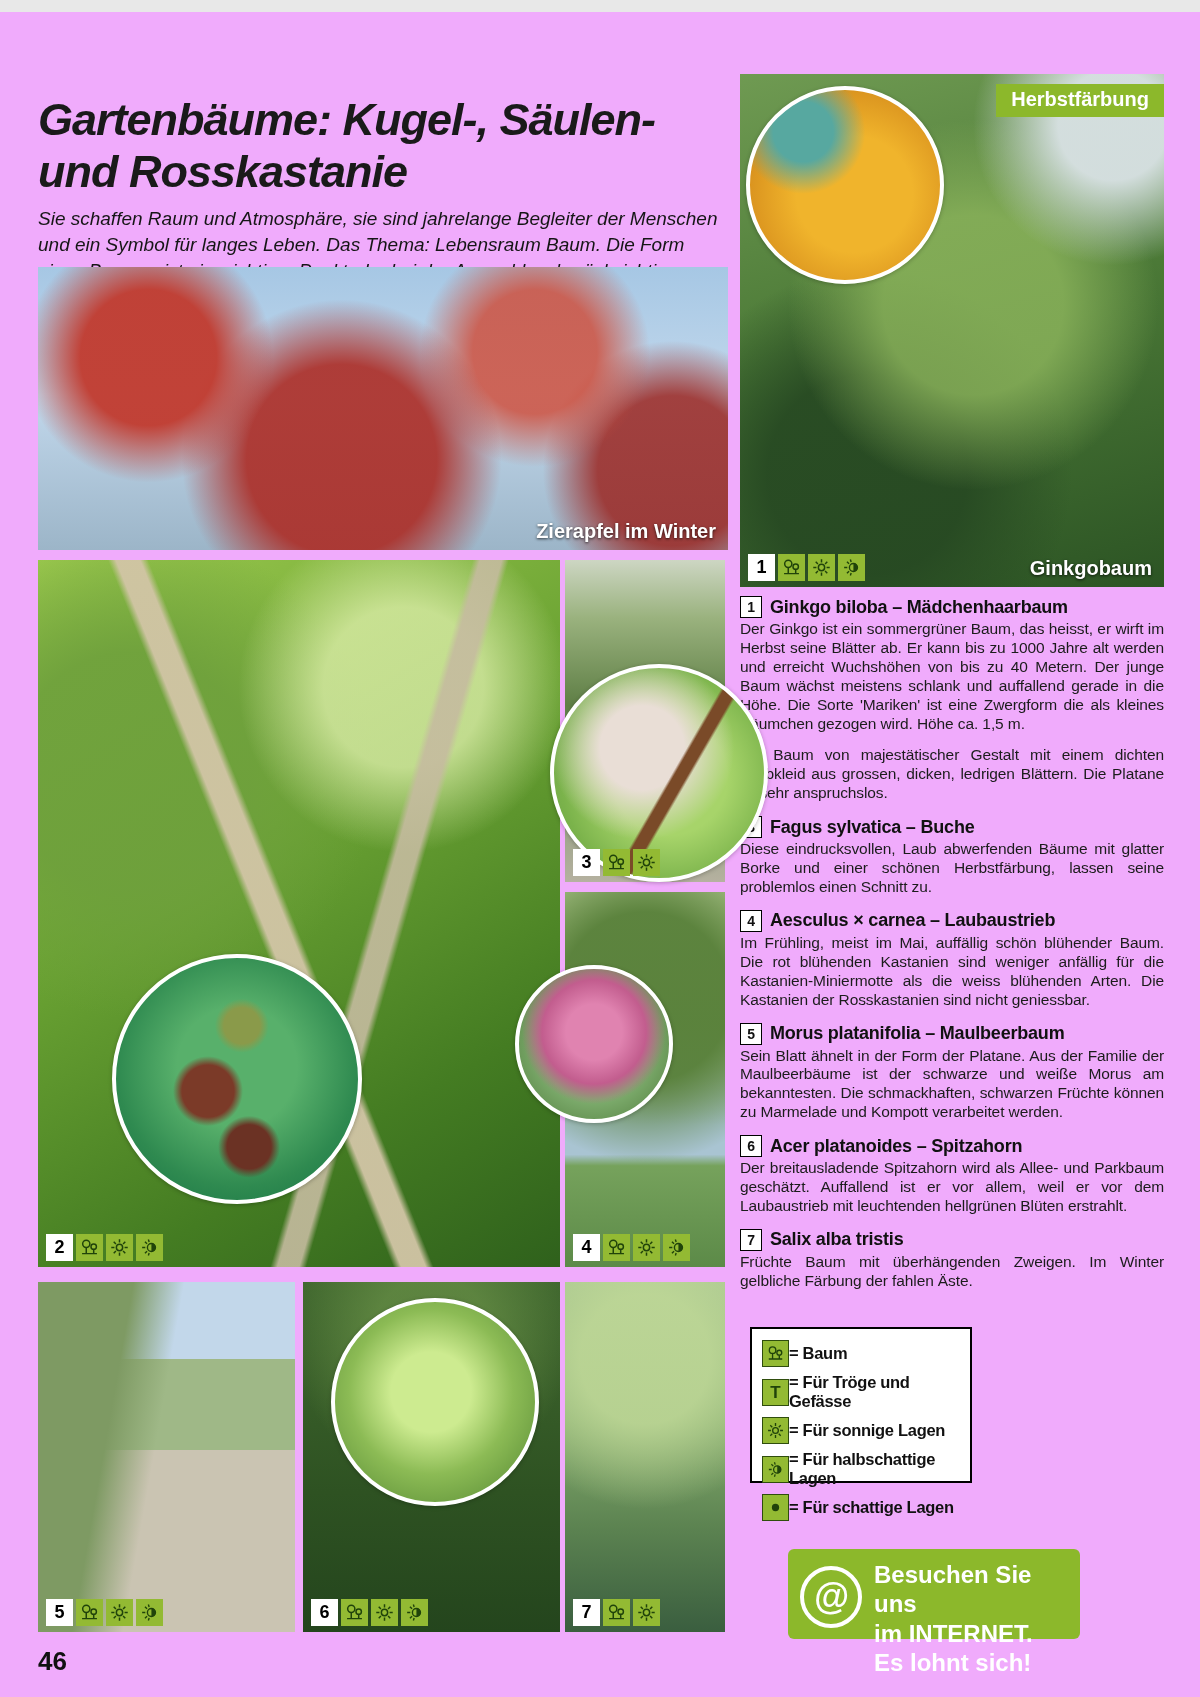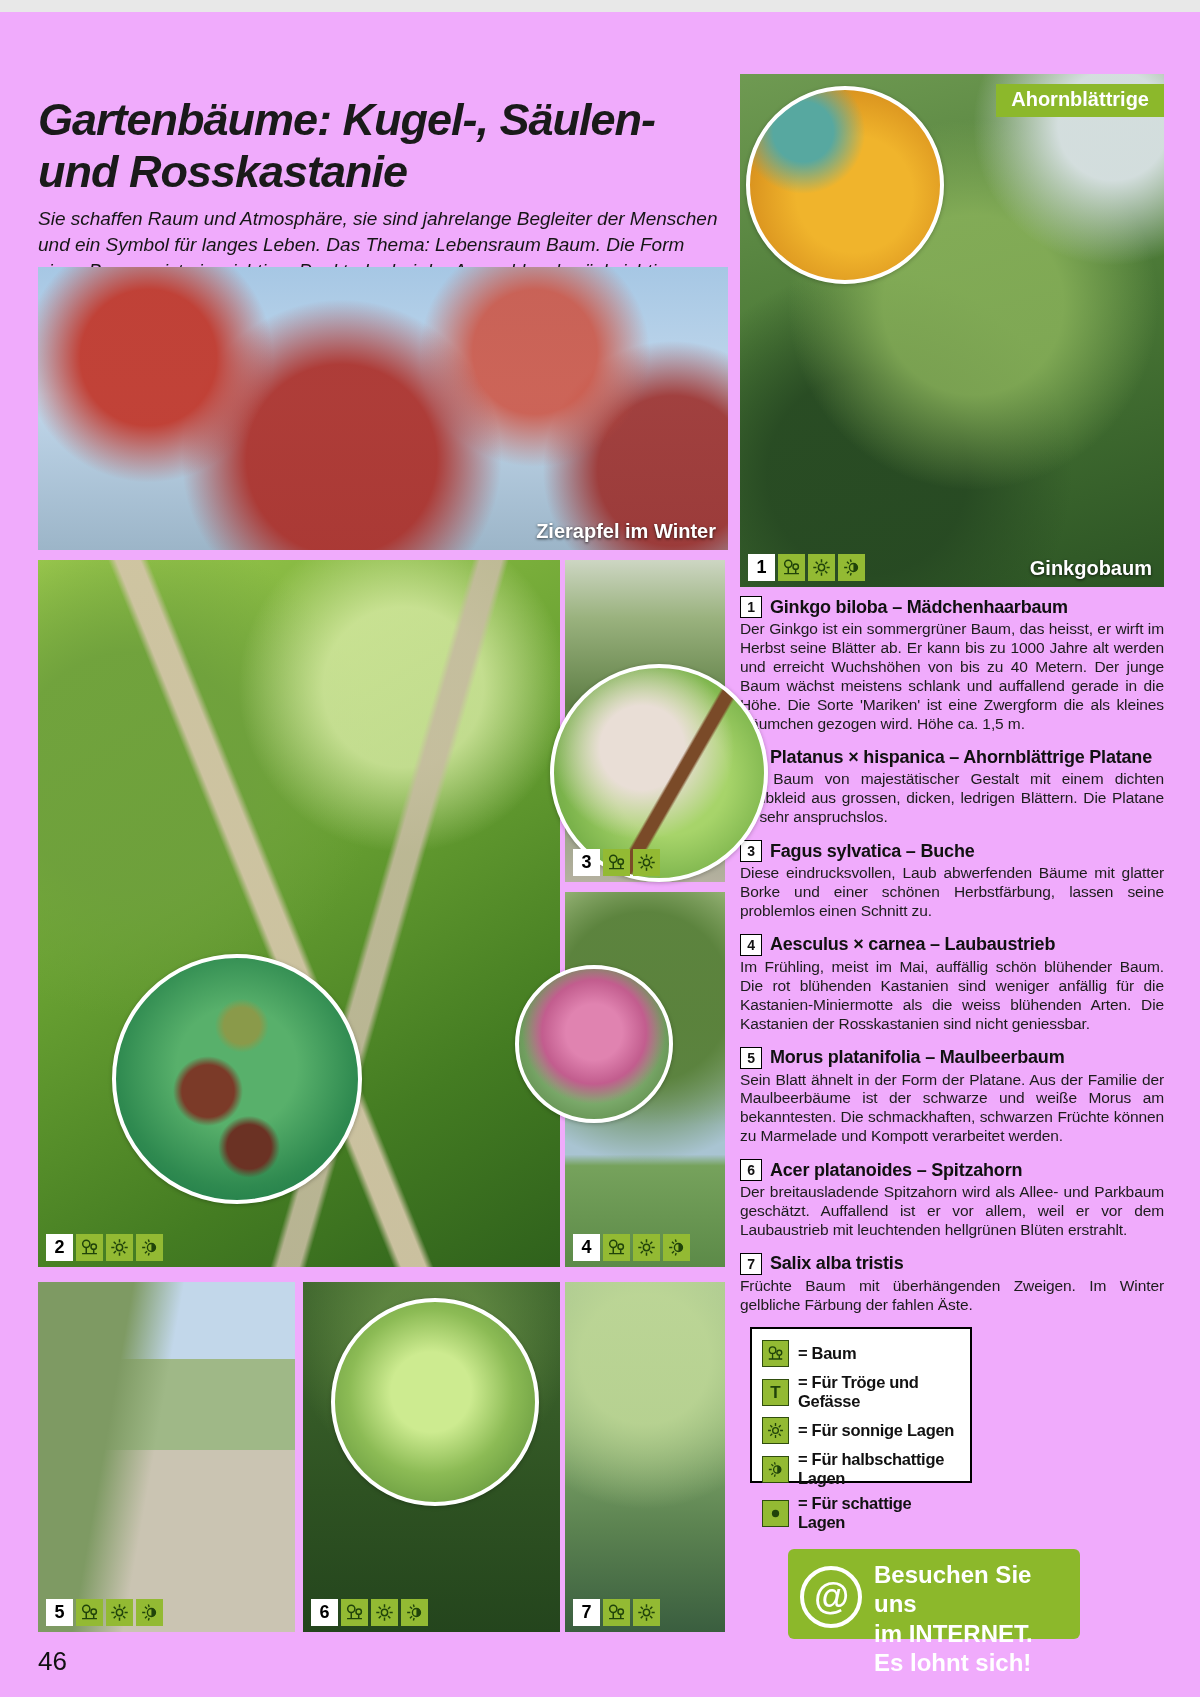--- a/index.html
+++ b/index.html
@@ -98,37 +98,37 @@
               letter-spacing:-0.2px;margin-bottom:2px;}
   .entry-num{flex:0 0 auto;width:20px;height:20px;border:1.5px solid #000;background:#fff;
              display:flex;align-items:center;justify-content:center;
              font-size:14px;font-weight:bold;}
   .entry-body{font-size:15.5px;line-height:1.22;text-align:justify;color:#1c1c1c;
               letter-spacing:-0.1px;}
 
   
   .legend{position:absolute;left:750px;top:1315px;width:222px;height:156px;
           border:2px solid #000;background:#fff;padding:11px 10px;box-sizing:border-box;}
-  .legend-row{display:flex;align-items:center;gap:9px;margin-bottom:6px;}
+  .legend-row{display:flex;align-items:center;margin-bottom:6px;}
   .legend-ico{flex:0 0 auto;width:25px;height:25px;background:#93ba33;border:1px solid #2f4d0d;
               display:flex;align-items:center;justify-content:center;}
   .legend-ico svg{width:19px;height:19px;display:block;}
   .t-glyph{font-weight:bold;font-size:17px;color:#20430a;line-height:1;}
   .legend-label{font-weight:bold;font-size:16.5px;letter-spacing:-0.3px;}
 
   
   .netbox{position:absolute;left:788px;top:1537px;width:292px;height:90px;
           background:#8cb82b;border-radius:6px;}
   .at-circle{position:absolute;left:12px;top:17px;width:54px;height:54px;border:4px solid #fff;
              border-radius:50%;display:flex;align-items:center;justify-content:center;
              color:#fff;font-size:36px;font-weight:bold;font-style:italic;line-height:1;}
   .net-text{position:absolute;left:86px;top:11px;color:#fff;font-weight:bold;font-size:24px;
             line-height:1.22;}
 
-  .page-number{position:absolute;left:38px;top:1634px;font-size:26px;font-weight:normal;}
+  .page-number{position:absolute;left:38px;top:1634px;font-size:26px;font-weight:bold;}
 </style>
 </head>
 <body>
 
 <svg width="0" height="0" style="position:absolute">
   <defs>
     <g id="i-tree" fill="none" stroke="#20430a" stroke-width="1.7">
       <circle cx="8.3" cy="7.8" r="4.1"></circle>
       <circle cx="16.8" cy="11" r="3.1"></circle>
       <path d="M8.3 11.9V19M16.8 14.1V19M3.5 19h17"></path>
@@ -149,21 +149,21 @@
 <div class="page">
 
   <h1 class="title"><span>Gartenbäume: Kugel-, Säulen-</span><br><span>und Rosskastanie</span></h1>
   <p class="intro">Sie schaffen Raum und Atmosphäre, sie sind jahrelange Begleiter der Menschen und ein Symbol für langes Leben. Das Thema: Lebensraum Baum. Die Form eines Baumes ist ein wichtiger Punkt, der bei der Auswahl zu berücksichtigen.</p>
 
   <div class="photo ph-zierapfel">
     <div class="photo-cap">Zierapfel im Winter</div>
   </div>
 
   <div class="photo ph-ginkgo">
-    <div class="tag">Ahornblättrige</div>
+    <div class="tag">Herbstfärbung</div>
     <div class="inset inset-ginkgo"></div>
     <div class="strip">
       <div class="sq sq-num">1</div>
       <div class="sq sq-ico">
           <svg viewBox="0 0 24 24">
             <use href="#i-tree"></use>
           </svg>
         </div>
       <div class="sq sq-ico">
           <svg viewBox="0 0 24 24">
@@ -300,24 +300,20 @@
 
   <div class="entries">
     <div class="entry">
       <div class="entry-head">
           <span class="entry-num">1</span>
           <span>Ginkgo biloba – Mädchenhaarbaum</span>
         </div>
       <div class="entry-body">Der Ginkgo ist ein sommergrüner Baum, das heisst, er wirft im Herbst seine Blätter ab. Er kann bis zu 1000 Jahre alt werden und erreicht Wuchshöhen von bis zu 40 Metern. Der junge Baum wächst meistens schlank und auffallend gerade in die Höhe. Die Sorte 'Mariken' ist eine Zwergform die als kleines Bäumchen gezogen wird. Höhe ca. 1,5 m.</div>
     </div>
     <div class="entry">
-      <div class="entry-head">
-          <span class="entry-num">2</span>
-          <span>Platanus × hispanica – Ahornblättrige Platane</span>
-        </div>
       <div class="entry-body">Ein Baum von majestätischer Gestalt mit einem dichten Laubkleid aus grossen, dicken, ledrigen Blättern. Die Platane ist sehr anspruchslos.</div>
     </div>
     <div class="entry">
       <div class="entry-head">
           <span class="entry-num">3</span>
           <span>Fagus sylvatica – Buche</span>
         </div>
       <div class="entry-body">Diese eindrucksvollen, Laub abwerfenden Bäume mit glatter Borke und einer schönen Herbstfärbung, lassen seine problemlos einen Schnitt zu.</div>
     </div>
     <div class="entry">

